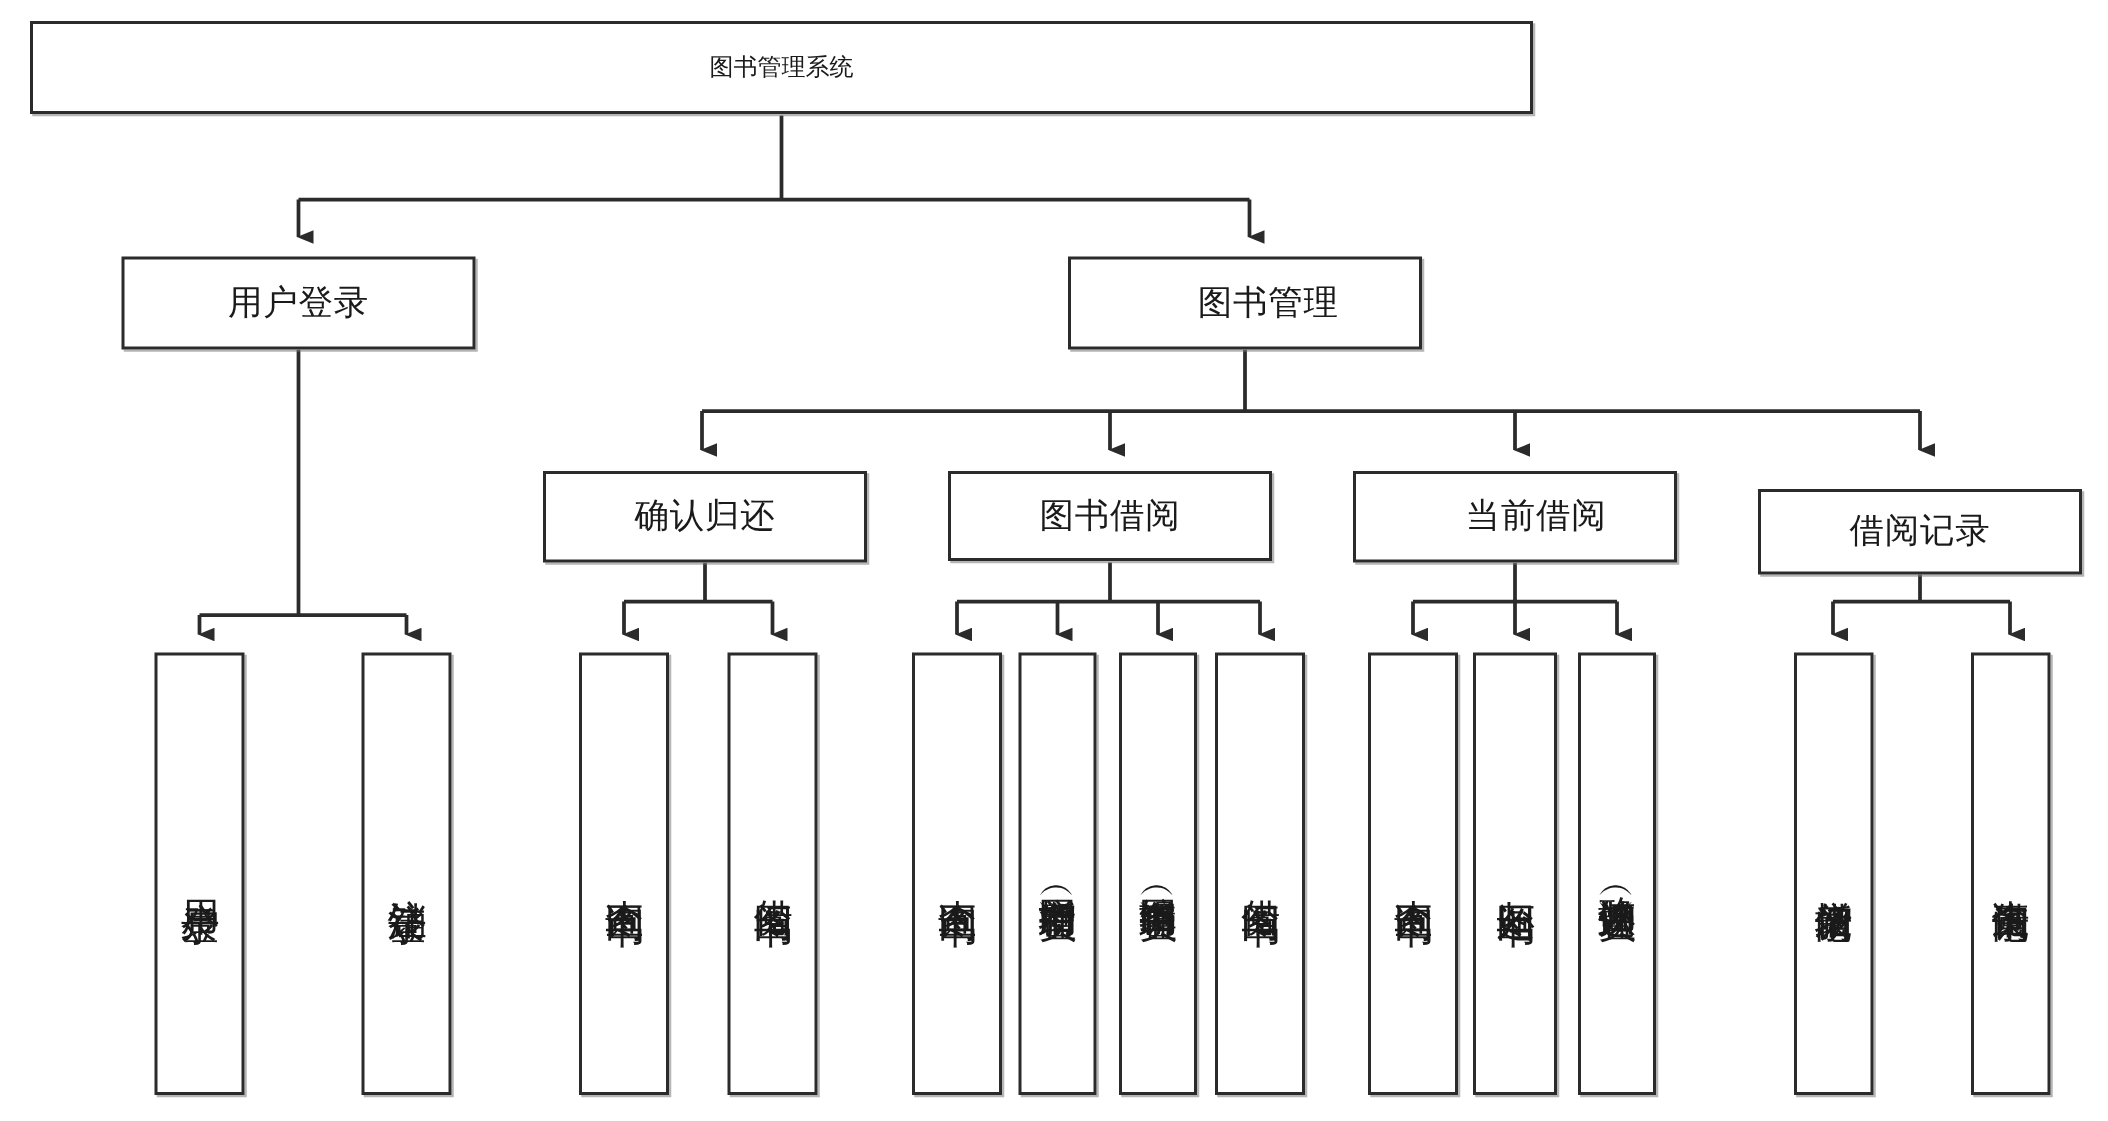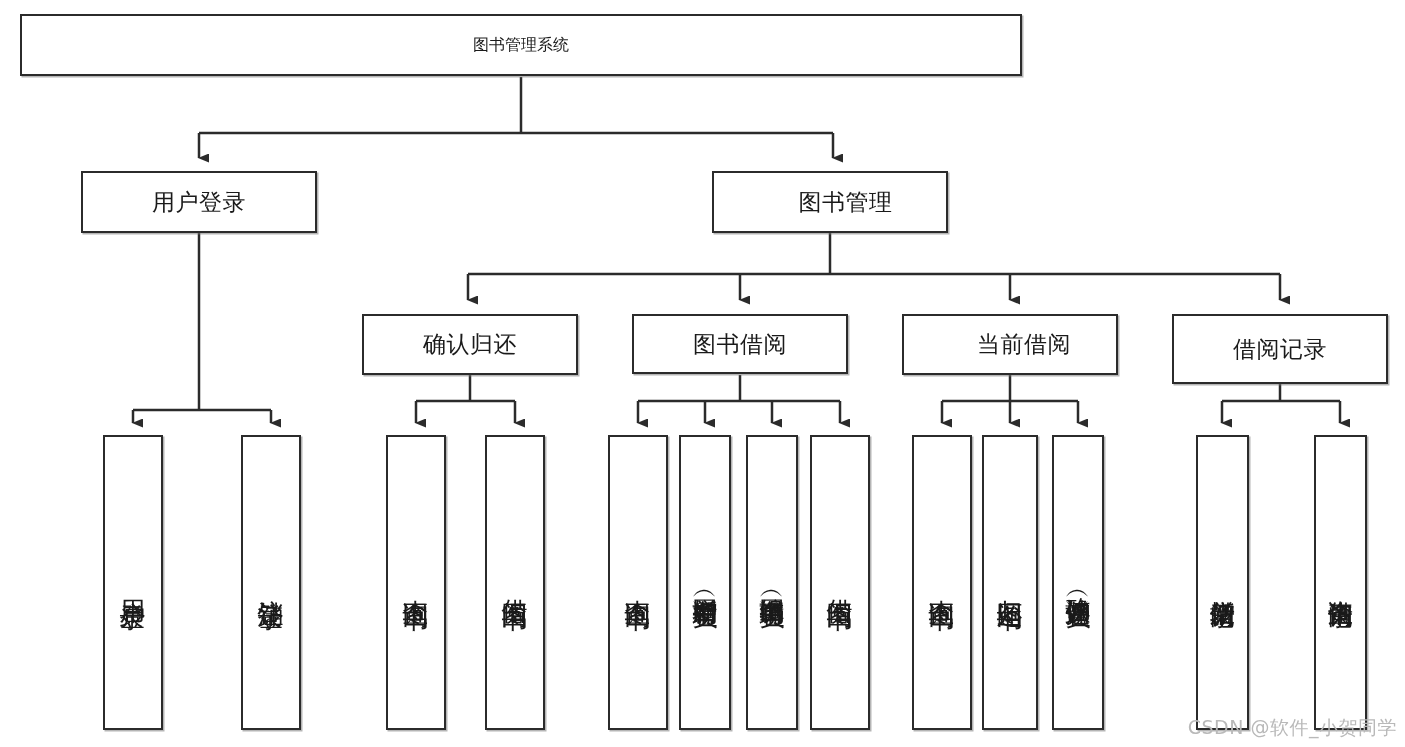--- a/index.html
+++ b/index.html
@@ -147,21 +147,21 @@
 
   <div class="node h" style="left:362px; top:314px; width:216px; height:61px;">
     <span class="lbl">确认归还</span>
   </div>
   <div class="node h" style="left:632px; top:314px; width:216px; height:60px;">
     <span class="lbl">图书借阅</span>
   </div>
   <div class="node h" style="left:902px; top:314px; width:216px; height:61px;padding-left:28px;">
     <span class="lbl">当前借阅</span>
   </div>
-  <div class="node h" style="left:1172px; top:314px; width:216px; height:70px;">
+  <div class="node h" style="left:1172px; top:326px; width:216px; height:57px;">
     <span class="lbl">借阅记录</span>
   </div>
 
   <div class="node v" style="left:103px; top:435px; width:60px; height:295px;">
     <span class="lbl">用户登录</span>
   </div>
   <div class="node v" style="left:241px; top:435px; width:60px; height:295px;">
     <span class="lbl">注销登录</span>
   </div>
 
@@ -195,15 +195,14 @@
     <span class="lbl">确认归还（管理员）</span>
   </div>
 
   <div class="node v narrow" style="left:1196px; top:435px; width:53px; height:295px;">
     <span class="lbl">新增借阅记录</span>
   </div>
   <div class="node v narrow" style="left:1314px; top:435px; width:53px; height:295px;">
     <span class="lbl">查询借阅记录</span>
   </div>
 
-  <div id="watermark">CSDN @软件_小贺同学</div>
 
 </div>
 
 </body></html>

